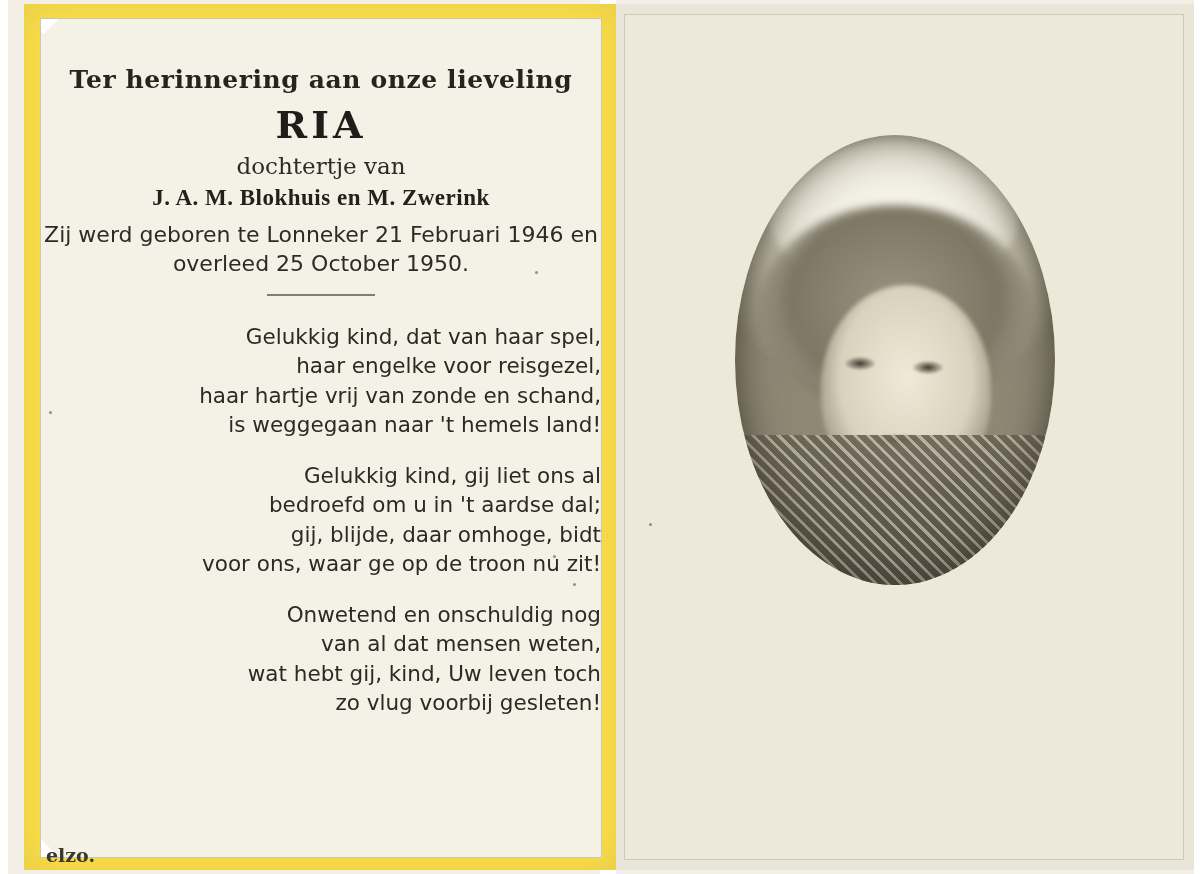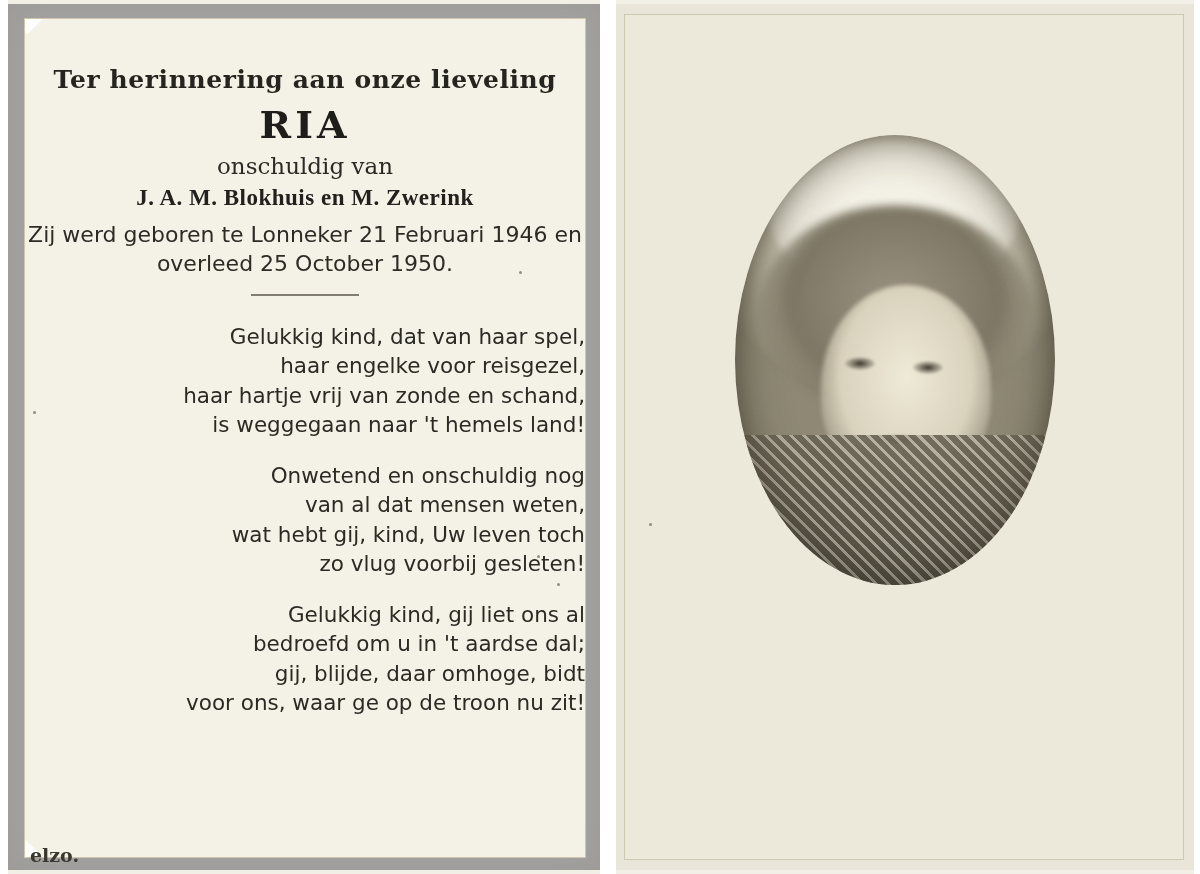--- a/index.html
+++ b/index.html
@@ -17,25 +17,25 @@
   .scan {
     position: relative;
     width: 1200px;
     height: 874px;
     background: #f2efe6;
   }
 
   
   .card-left {
     position: absolute;
-    left: 8px;
+    left: 24px;
     top: 4px;
     width: 592px;
     height: 866px;
-    background: #a3a3a3;
+    background: #fde047;
     box-shadow: inset 0 0 40px rgba(120,110,85,0.18);
   }
   .card-left-inner {
     position: absolute;
     left: 16px;
     top: 14px;
     width: 560px;
     height: 838px;
     background: #f4f1e6;
     border: 1px solid #cfc6ab;
@@ -277,40 +277,40 @@
   <div class="card-left">
     <div class="card-left-inner">
       <div class="nick tl"></div>
       <div class="nick bl"></div>
 
       <div class="text-col">
 
         <div class="hdr">
           <div class="line1">Ter herinnering aan onze lieveling</div>
           <div class="name">RIA</div>
-          <div class="line3">onschuldig van</div>
+          <div class="line3">dochtertje van</div>
           <div class="parents">J. A. M. Blokhuis en M. Zwerink</div>
           <div class="dates">Zij werd geboren te Lonneker 21 Februari
 1946 en overleed 25 October 1950.</div>
           <div class="rule"></div>
         </div>
 
         <div class="verses">
           <div class="stanza">Gelukkig kind, dat van haar spel,
 haar engelke voor reisgezel,
 haar hartje vrij van zonde en schand,
 is weggegaan naar 't hemels land!</div>
+          <div class="stanza">Gelukkig kind, gij liet ons al
+bedroefd om u in 't aardse dal;
+gij, blijde, daar omhoge, bidt
+voor ons, waar ge op de troon nu zit!</div>
           <div class="stanza">Onwetend en onschuldig nog
 van al dat mensen weten,
 wat hebt gij, kind, Uw leven toch
 zo vlug voorbij gesleten!</div>
-          <div class="stanza">Gelukkig kind, gij liet ons al
-bedroefd om u in 't aardse dal;
-gij, blijde, daar omhoge, bidt
-voor ons, waar ge op de troon nu zit!</div>
 
         </div>
 
       </div>
 
       <div class="spot" style="left:8px; top:392px;"></div>
       <div class="spot" style="left:494px; top:252px;"></div>
       <div class="spot" style="left:512px; top:536px;"></div>
       <div class="spot" style="left:532px; top:564px;"></div>
     </div>

